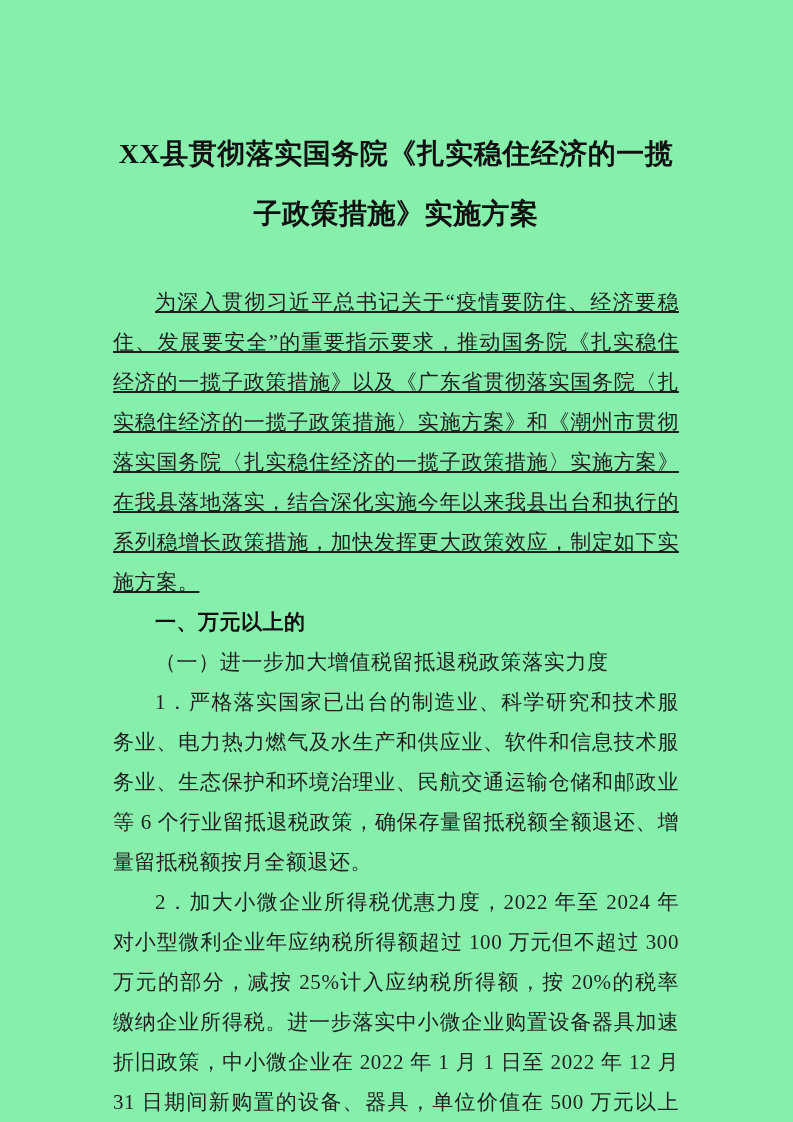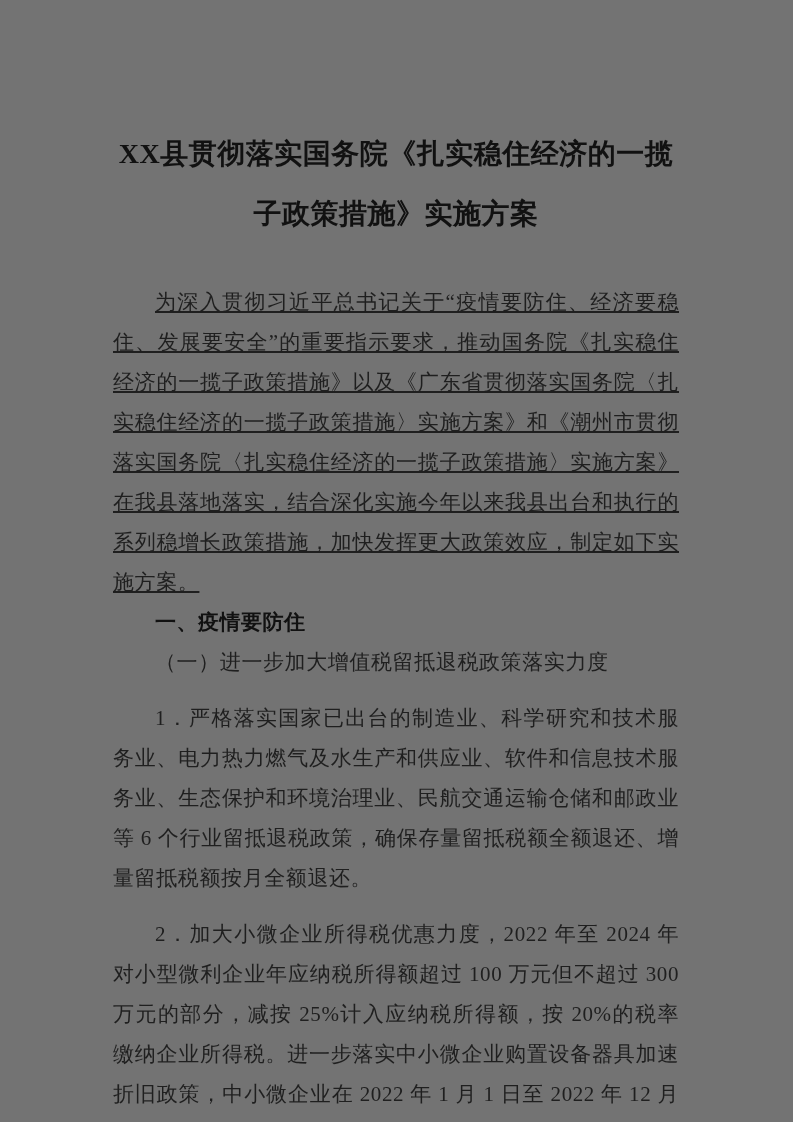--- a/index.html
+++ b/index.html
@@ -10,21 +10,21 @@
 
   body {
     font-family: "Liberation Serif", "DejaVu Serif", serif;
     color: #1a1a1a;
   }
 
   .page {
     position: relative;
     width: 793px;
     height: 1122px;
-    background: #737373;
+    background: #86efac;
     overflow: hidden;
     box-sizing: border-box;
   }
 
   .doc-body {
     position: absolute;
     left: 113px;
     top: 0;
     width: 566px;
   }
@@ -55,21 +55,21 @@
     letter-spacing: 0.6px;
     color: #1f1f1f;
   }
 
   .para.lead {
     margin-top: 38px;
     text-decoration: underline;
   }
 
   .para.item {
-    margin-top: 16px;
+    margin-top: 0;
   }
 
   
   .section-heading {
     margin: 0;
     font-family: "Liberation Sans", "DejaVu Sans", sans-serif;
     font-size: 21px;
     font-weight: 700;
     line-height: 40px;
     text-indent: 2em;
@@ -93,21 +93,21 @@
 <body>
 
 <div class="page">
 
   <div class="doc-body">
 
     <h1 class="doc-title">XX县贯彻落实国务院《扎实稳住经济的一揽子政策措施》实施方案</h1>
 
     <p class="para lead">为深入贯彻习近平总书记关于“疫情要防住、经济要稳住、发展要安全”的重要指示要求，推动国务院《扎实稳住经济的一揽子政策措施》以及《广东省贯彻落实国务院〈扎实稳住经济的一揽子政策措施〉实施方案》和《潮州市贯彻落实国务院〈扎实稳住经济的一揽子政策措施〉实施方案》在我县落地落实，结合深化实施今年以来我县出台和执行的系列稳增长政策措施，加快发挥更大政策效应，制定如下实施方案。</p>
 
-    <h2 class="section-heading">一、疫情要防住</h2>
+    <h2 class="section-heading">一、万元以上的</h2>
 
     <h3 class="sub-heading">（一）进一步加大增值税留抵退税政策落实力度</h3>
 
     <p class="para item">1．严格落实国家已出台的制造业、科学研究和技术服务业、电力热力燃气及水生产和供应业、软件和信息技术服务业、生态保护和环境治理业、民航交通运输仓储和邮政业等 6 个行业留抵退税政策，确保存量留抵税额全额退还、增量留抵税额按月全额退还。</p>
 
     <p class="para item">2．加大小微企业所得税优惠力度，2022 年至 2024 年对小型微利企业年应纳税所得额超过 100 万元但不超过 300 万元的部分，减按 25%计入应纳税所得额，按 20%的税率缴纳企业所得税。进一步落实中小微企业购置设备器具加速折旧政策，中小微企业在 2022 年 1 月 1 日至 2022 年 12 月 31 日期间新购置的设备、器具，单位价值在 500 万元以上的，按</p>
 
   </div>
 
 </div>

